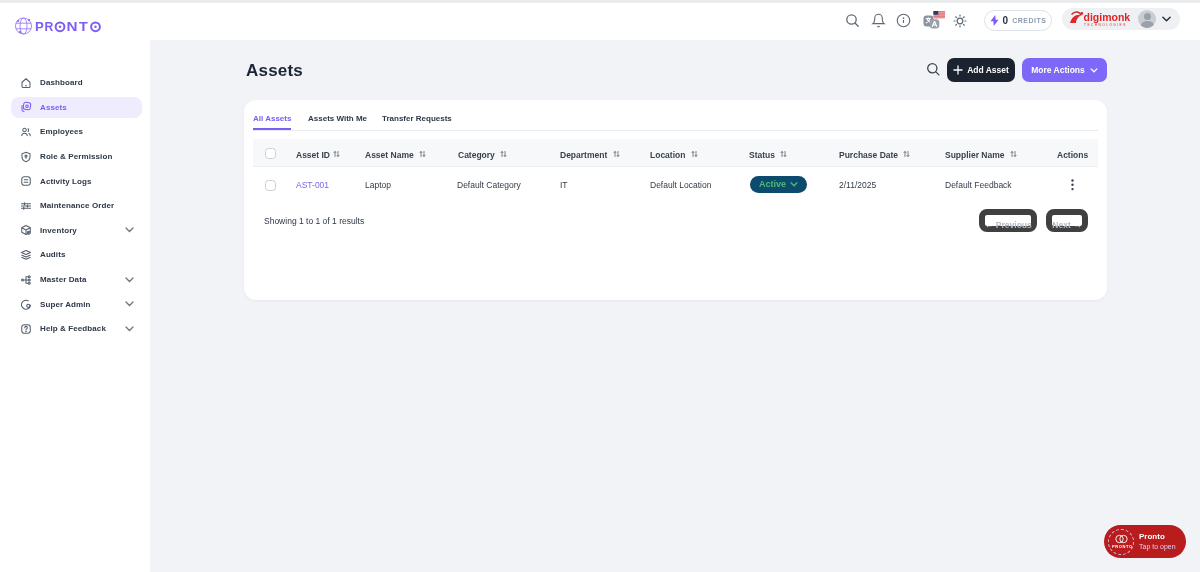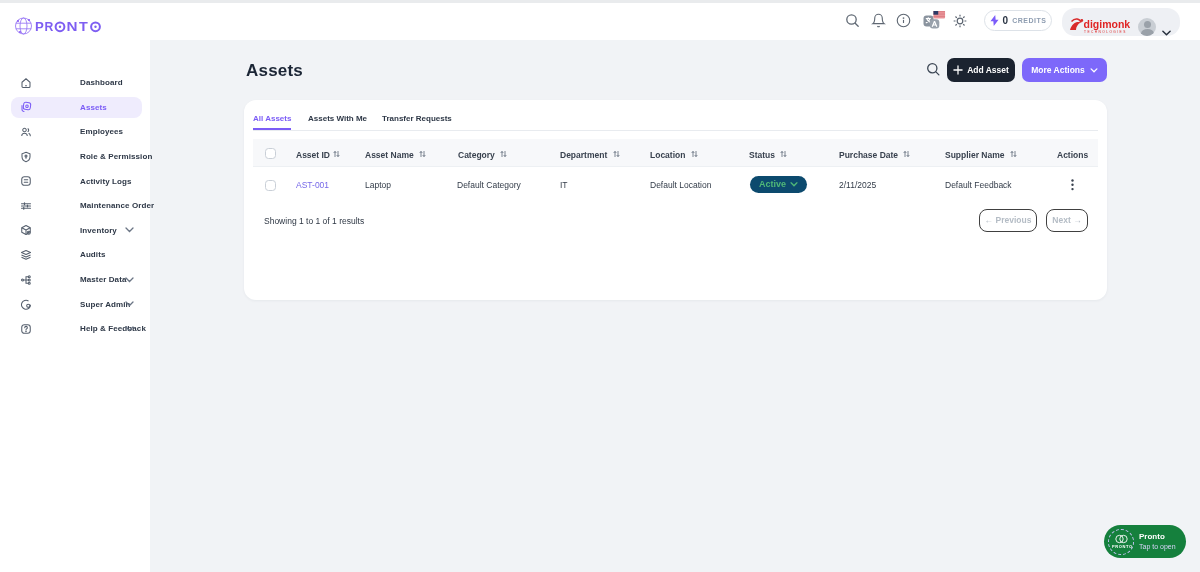--- a/index.html
+++ b/index.html
@@ -5,29 +5,29 @@
 * { margin:0; padding:0; box-sizing:border-box; }
 html,body { width:1200px; height:572px; overflow:hidden; font-family:"Liberation Sans", sans-serif; background:#fff; }
 .topstrip { position:absolute; left:0; top:0; width:1200px; height:2.5px; background:#e9ebed; z-index:5; }
 .main-bg { position:absolute; left:150px; top:40px; width:1050px; height:532px; background:#f1f3f6; }
 
 .topbar { position:absolute; left:0; top:0; width:1200px; height:40px; background:#fff; z-index:1; }
 .nav-ic { position:absolute; top:13px; color:#5b6470; }
 .credits { position:absolute; left:984px; top:10px; width:68px; height:21px; border:1px solid #dde2e8; border-radius:11px; background:#fff; display:flex; align-items:center; justify-content:center; gap:4px; }
 .credits .zero { font-size:10px; font-weight:bold; color:#2b3545; }
 .credits .ctxt { font-size:7px; font-weight:bold; color:#8d9cb0; letter-spacing:.5px; }
-.userpill { position:absolute; left:1062px; top:8px; width:118px; height:28px; background:#eef0f4; border-radius:13px; display:flex; align-items:flex-end; }
+.userpill { position:absolute; left:1062px; top:8px; width:118px; height:22px; background:#eef0f4; border-radius:13px; display:flex; align-items:center; }
 
 .sidebar { position:absolute; left:0; top:0; width:150px; height:572px; background:#fff; z-index:2; }
 .logo { position:absolute; left:14px; top:15px; }
 .menu { position:absolute; left:0; top:70.5px; width:150px; }
 .mi { position:relative; height:24.6px; display:flex; align-items:center; }
 .mi .ic { position:absolute; left:20px; top:50%; margin-top:-6px; width:12px; height:12px; line-height:0; }
 .mi .ic svg { display:block; }
-.mi .txt { position:absolute; left:40px; font-size:8px; font-weight:bold; color:#2e3847; white-space:nowrap; letter-spacing:.1px;margin-left:40px; }
+.mi .txt { position:absolute; left:40px; font-size:8px; font-weight:bold; color:#2e3847; white-space:nowrap; letter-spacing:.1px; }
 .mi .chev { position:absolute; left:125px; top:50%; margin-top:-3px; line-height:0; }
 .mi.active { background:#efecfd; border-radius:8px; margin-left:11px; margin-right:8px; height:21.6px; margin-top:1.5px; margin-bottom:1.5px; }
 .mi.active .ic { left:9px; }
 .mi.active .txt { left:29px; color:#7b5cf6; }
 
 .h1 { position:absolute; left:246px; top:61px; font-size:17px; font-weight:bold; color:#1b2535; letter-spacing:.2px; z-index:1;}
 .searchic { position:absolute; left:926px; top:62px; z-index:1;}
 .btn-add { position:absolute; left:947px; top:58px; width:68px; height:24px; background:#1b2330; border-radius:7px; color:#fff; font-size:8.5px; font-weight:600; display:flex; align-items:center; justify-content:center; gap:4px; z-index:1; white-space:nowrap;}
 .btn-more { position:absolute; left:1022px; top:58px; width:85px; height:24px; background:#7d68fa; border-radius:7px; color:#fff; font-size:8.5px; font-weight:bold; display:flex; align-items:center; justify-content:center; gap:5px; z-index:1; white-space:nowrap;}
 .card { position:absolute; left:244px; top:100px; width:863px; height:200px; background:#fff; border-radius:12px; box-shadow:0 1px 3px rgba(20,30,50,.05); z-index:1; }
@@ -35,23 +35,23 @@
 .tab { position:absolute; top:0; height:30px; line-height:38px; font-size:8px; font-weight:600; color:#2e3847; white-space:nowrap; }
 .tab.on { color:#7b5cf6; border-bottom:2px solid #7b5cf6; }
 .thead { position:absolute; left:9px; top:39px; width:845px; height:28px; background:#f7f8fa; border-bottom:1px solid #edf0f3; }
 .hcell { position:absolute; top:0; height:28px; line-height:32px; font-size:8.5px; font-weight:600; color:#39424f; white-space:nowrap; }
 .sort { display:inline-block; margin-left:3px; }
 .trow { position:absolute; left:9px; top:67px; width:845px; height:36px; }
 .rcell { position:absolute; top:0; height:36px; line-height:36px; font-size:8.5px; color:#323b48; white-space:nowrap; }
 .cb { position:absolute; width:11px; height:11px; border:1.5px solid #c9cfd7; border-radius:3.5px; background:#fff; }
 .pill-active { position:absolute; left:497px; top:8.5px; width:57px; height:17.5px; background:#0c4a6e; border-radius:9px; color:#50b878; font-size:9px; font-weight:bold; display:flex; align-items:center; justify-content:center; gap:4px; }
 .showing { position:absolute; left:20px; top:116px; font-size:8.5px; color:#2e3744; }
-.pgbtn { position:absolute; top:109px; height:23px; border:1px solid #404040; border-radius:8px; background:#fff; color:#b4bcc5; font-size:8.5px; font-weight:600; line-height:21px; text-align:center; white-space:nowrap; }
-
-.chat { position:absolute; left:1104px; top:525px; width:82px; height:33px; background:#15803d; border-radius:17px; display:flex; align-items:center; z-index:3; }
+.pgbtn { position:absolute; top:109px; height:23px; border:6px solid #404040; border-radius:8px; background:#fff; color:#b4bcc5; font-size:8.5px; font-weight:600; line-height:21px; text-align:center; white-space:nowrap; }
+
+.chat { position:absolute; left:1104px; top:525px; width:82px; height:33px; background:#b91c1c; border-radius:17px; display:flex; align-items:center; z-index:3; }
 </style>
 </head>
 <body>
 <div class="main-bg"></div>
 <div class="topstrip"></div>
 <div class="topbar">
   <span class="nav-ic" style="left:845px;"><svg width="15" height="15" viewBox="0 0 15 15">
         <circle cx="6.5" cy="6.5" r="4.7" stroke="#5f6873" stroke-width="1.3" fill="none"></circle>
         <path d="M10.2 10.2l3 3" stroke="#5f6873" stroke-width="1.3" stroke-linecap="round"></path>
       </svg></span>

